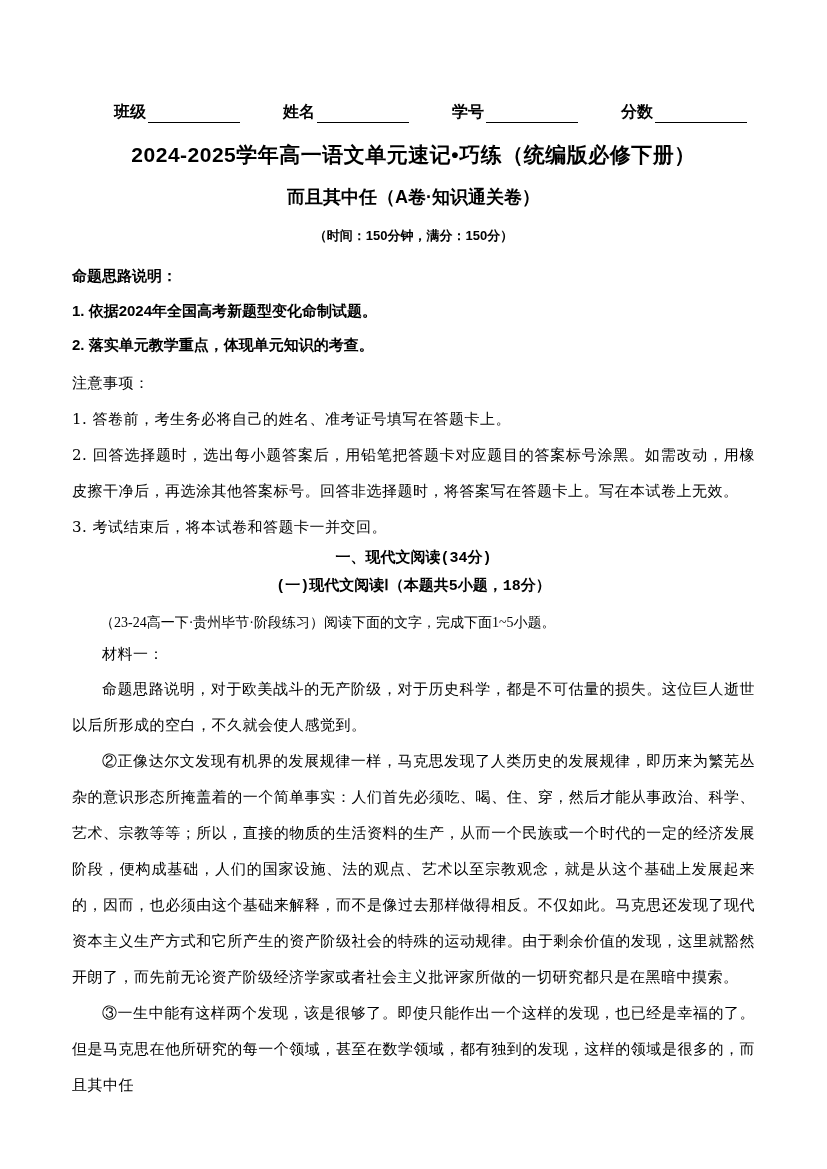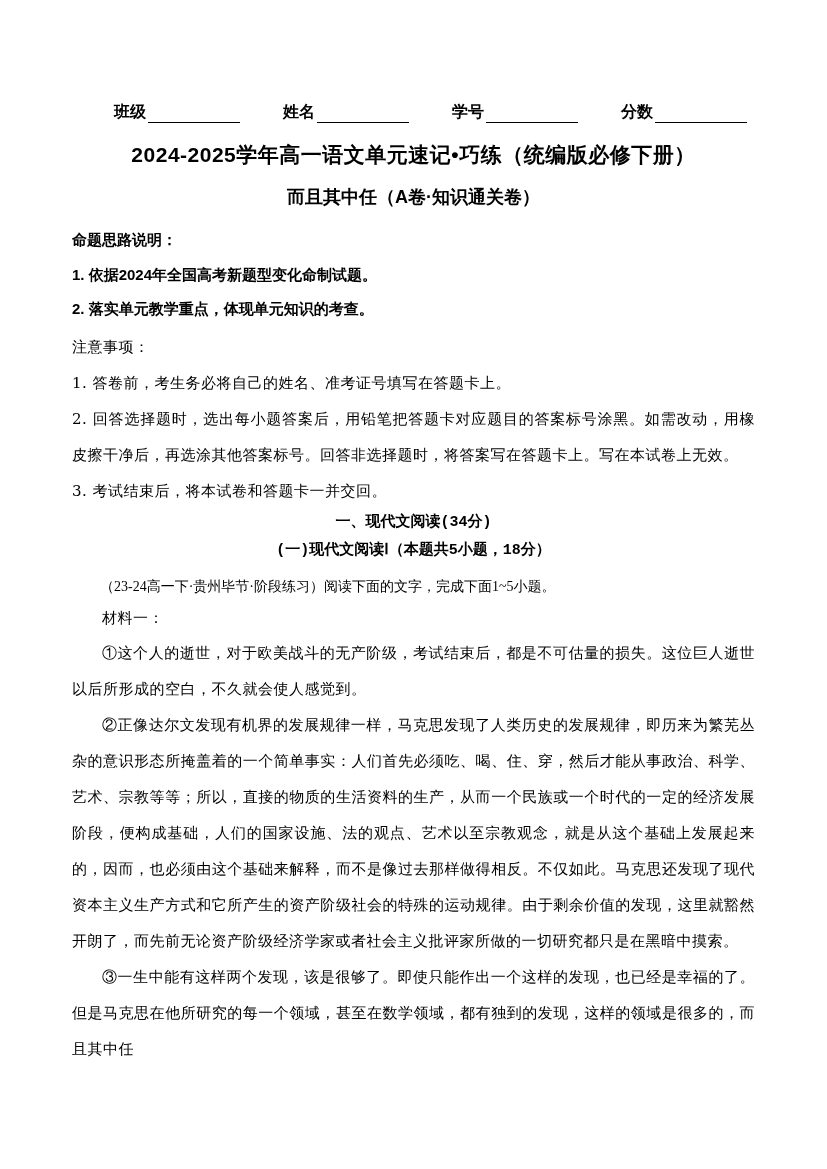--- a/index.html
+++ b/index.html
@@ -119,20 +119,21 @@
       <span class="blank"></span>
     </span>
     <span class="fill-field">
       <span>分数</span>
       <span class="blank"></span>
     </span>
   </div>
 
   <div class="main-title">2024-2025学年高一语文单元速记•巧练（统编版必修下册）</div>
   <div class="sub-title">而且其中任（A卷·知识通关卷）</div>
+  <div class="time-line">（时间：150分钟，满分：150分）</div>
 
   <div class="intro-block">
     <p>命题思路说明：</p>
     <p>1. 依据2024年全国高考新题型变化命制试题。</p>
     <p>2. 落实单元教学重点，体现单元知识的考查。</p>
   </div>
 
   <div class="hand notice-block">
     <p>注意事项：</p>
     <p>1. 答卷前，考生务必将自己的姓名、准考证号填写在答题卡上。</p>
@@ -140,18 +141,18 @@
     <p>3. 考试结束后，将本试卷和答题卡一并交回。</p>
   </div>
 
   <div class="sect-head">一、现代文阅读(34分)</div>
   <div class="sect-head">(一)现代文阅读Ⅰ（本题共5小题，18分）</div>
 
   <div class="source-line mt6">（23-24高一下·贵州毕节·阶段练习）阅读下面的文字，完成下面1~5小题。</div>
 
   <div class="hand">
     <p class="material-label">材料一：</p>
-    <p class="body-para">①这个人的逝世，对于欧美战斗的无产阶级，考试结束后，都是不可估量的损失。这位巨人逝世以后所形成的空白，不久就会使人感觉到。</p>
+    <p class="body-para">命题思路说明，对于欧美战斗的无产阶级，对于历史科学，都是不可估量的损失。这位巨人逝世以后所形成的空白，不久就会使人感觉到。</p>
     <p class="body-para">②正像达尔文发现有机界的发展规律一样，马克思发现了人类历史的发展规律，即历来为繁芜丛杂的意识形态所掩盖着的一个简单事实：人们首先必须吃、喝、住、穿，然后才能从事政治、科学、艺术、宗教等等；所以，直接的物质的生活资料的生产，从而一个民族或一个时代的一定的经济发展阶段，便构成基础，人们的国家设施、法的观点、艺术以至宗教观念，就是从这个基础上发展起来的，因而，也必须由这个基础来解释，而不是像过去那样做得相反。不仅如此。马克思还发现了现代资本主义生产方式和它所产生的资产阶级社会的特殊的运动规律。由于剩余价值的发现，这里就豁然开朗了，而先前无论资产阶级经济学家或者社会主义批评家所做的一切研究都只是在黑暗中摸索。</p>
     <p class="body-para">③一生中能有这样两个发现，该是很够了。即使只能作出一个这样的发现，也已经是幸福的了。但是马克思在他所研究的每一个领域，甚至在数学领域，都有独到的发现，这样的领域是很多的，而且其中任</p>
   </div>
 
 </div>
 
 </body></html>

